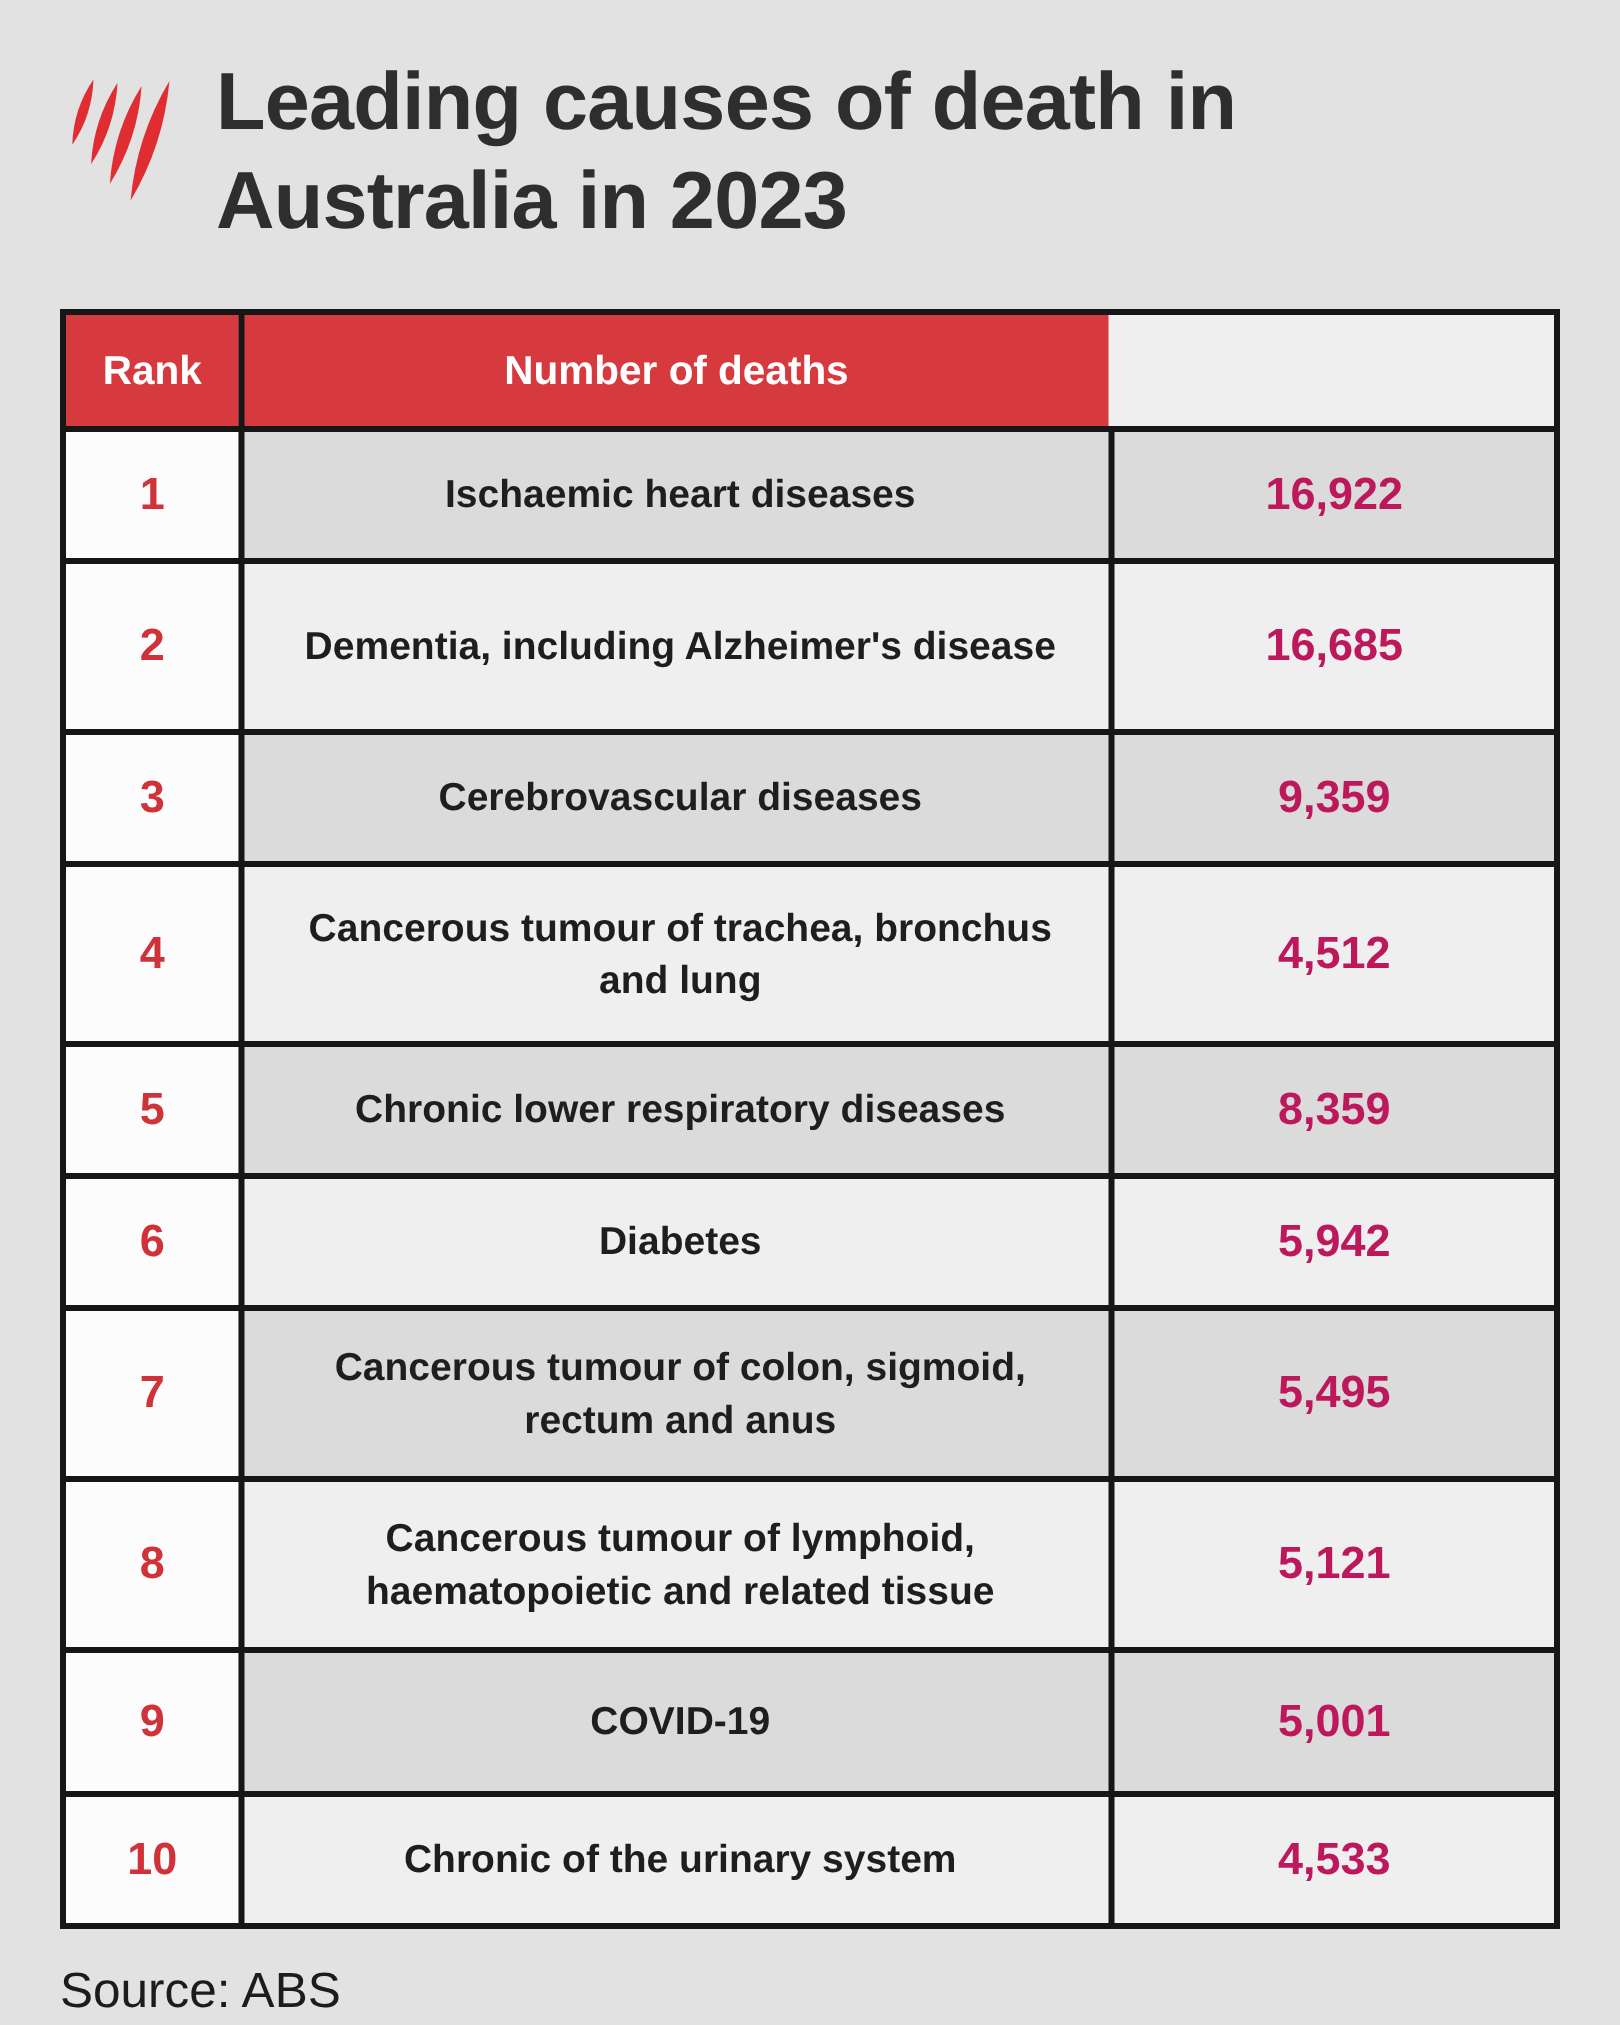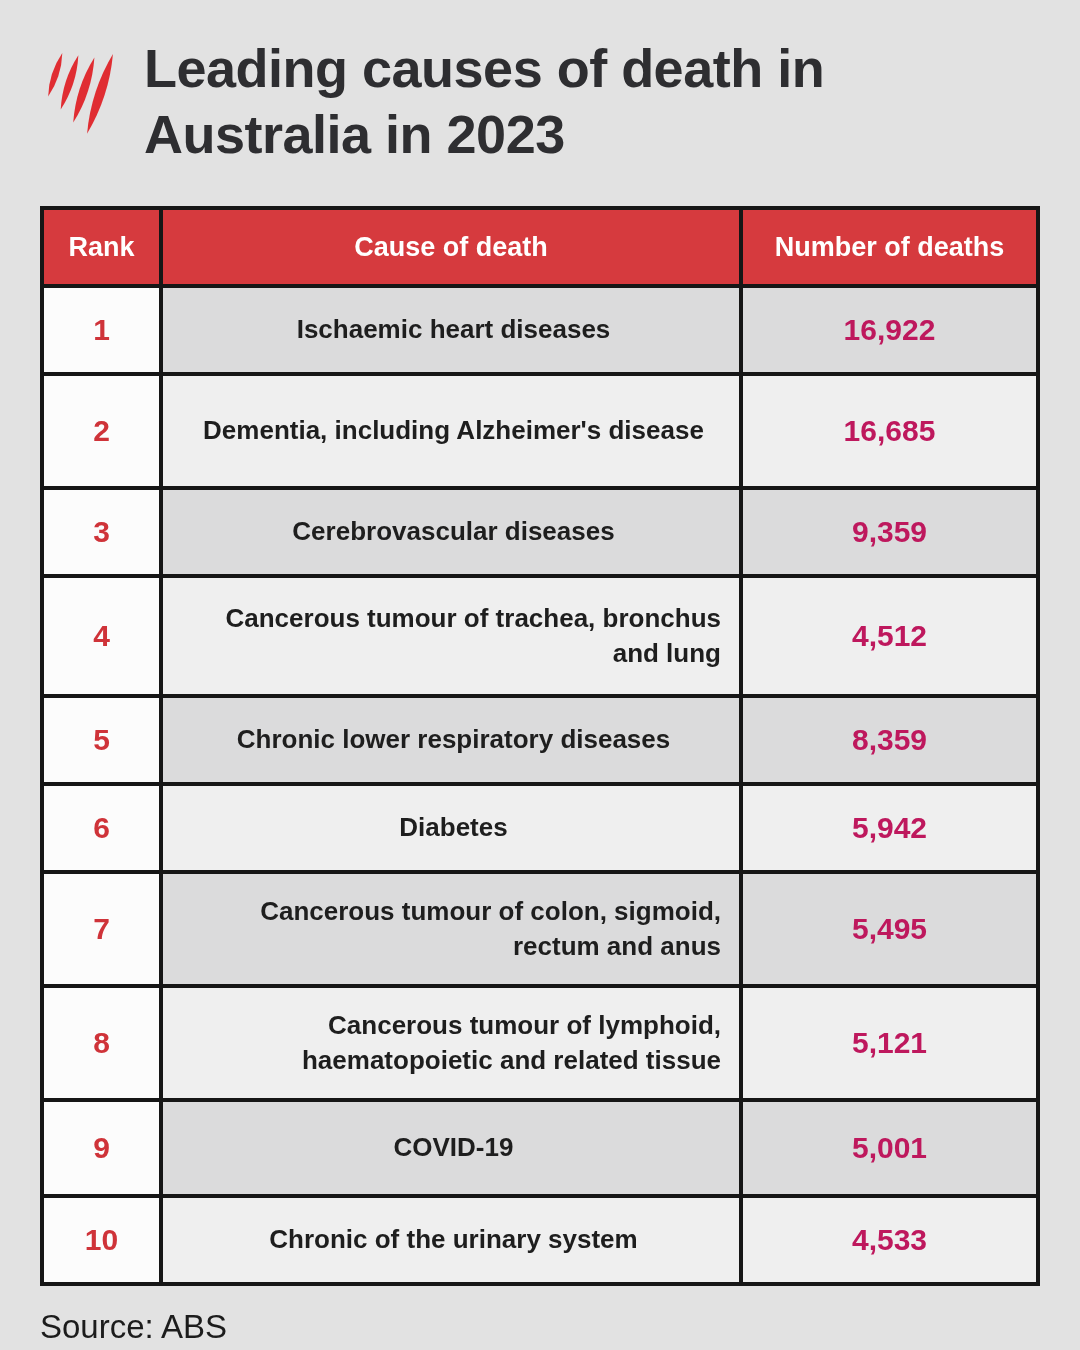--- a/index.html
+++ b/index.html
@@ -49,21 +49,21 @@
     background: #efefef;
   }
   .t-row {
     display: grid;
     grid-template-columns: 115px 580px 1fr;
   }
   .cell {
     display: flex;
     align-items: center;
     justify-content: center;
-    text-align: right;
+    text-align: center;
     padding: 14px 10px;
   }
   .cell + .cell { border-left: 4px solid #161616; }
 
   
   .thead .t-row { min-height: 74px; }
   .thead .cell {
     background: #d63a3e;
     color: #ffffff;
     font-weight: 700;
@@ -126,21 +126,20 @@
         </g>
       </svg>
     </div>
     <h1 class="title">Leading causes of death in Australia in 2023</h1>
   </header>
 
   <div class="table">
     <div class="thead">
       <div class="t-row">
         <div class="cell">Rank</div>
-        <div class="cell">Cause of death</div>
         <div class="cell">Number of deaths</div>
       </div>
     </div>
     <div class="tbody">
   <div class="t-row">
     <div class="cell rank">1</div>
     <div class="cell cause">Ischaemic heart diseases</div>
     <div class="cell deaths">16,922</div>
   </div>
 

